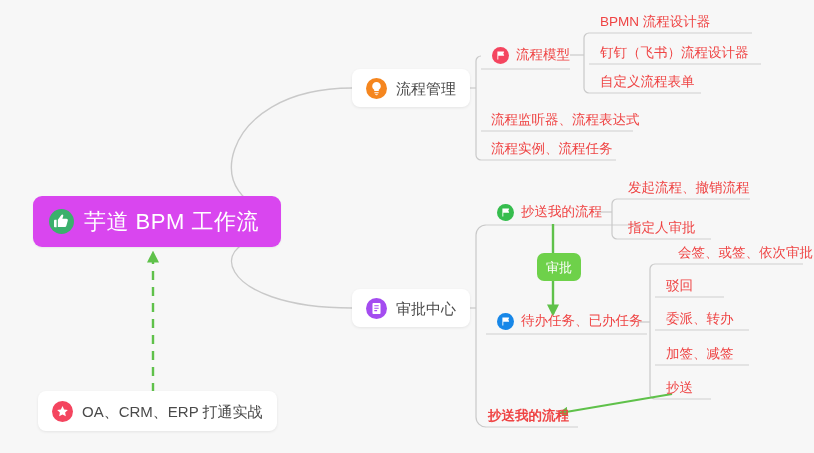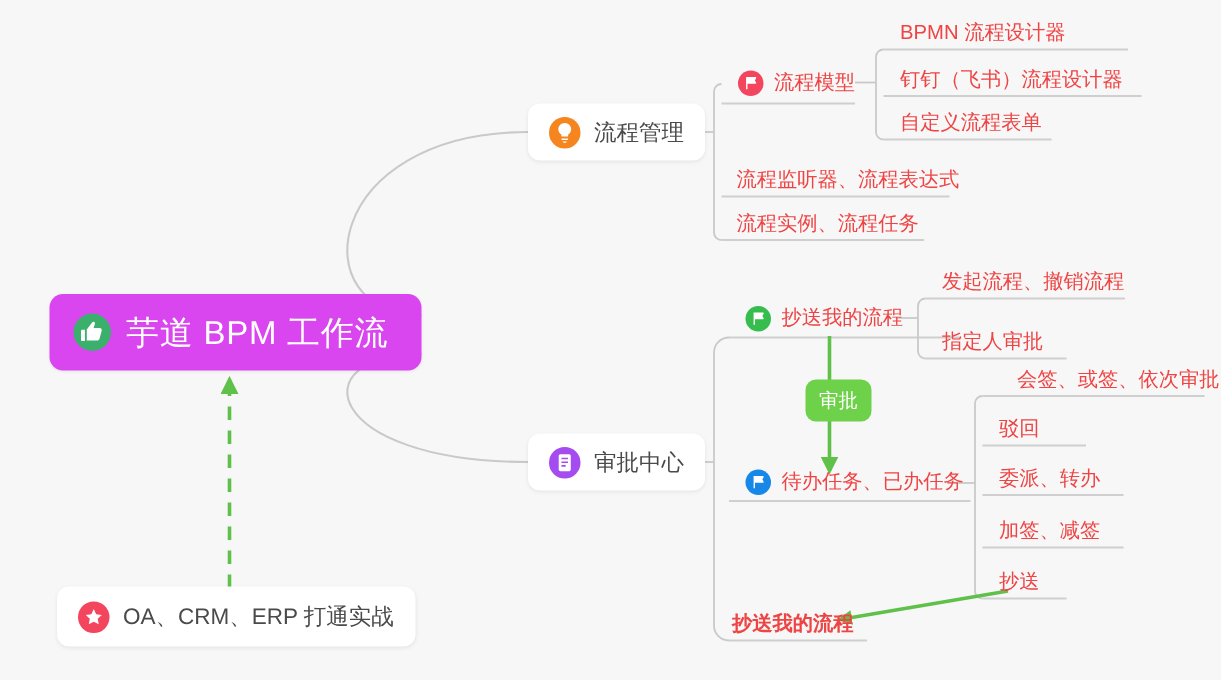--- a/index.html
+++ b/index.html
@@ -101,21 +101,20 @@
     color: #ffffff;
     border-radius: 7px;
     font-size: 13px;
     height: 28px;
     padding: 0 9px;
     display: flex;
     align-items: center;
     justify-content: center;
     left: 537px;
     top: 253px;
-    font-family: Liberation Mono, monospace;
   }
 </style>
 </head>
 <body>
 
 <div id="canvas">
 
   <svg id="links" viewBox="0 0 814 453" xmlns="http://www.w3.org/2000/svg">
 
     <path d="M 281 210 C 200 210 215 88 352 88" fill="none" stroke="#c9c9c9" stroke-width="1.4"></path>

